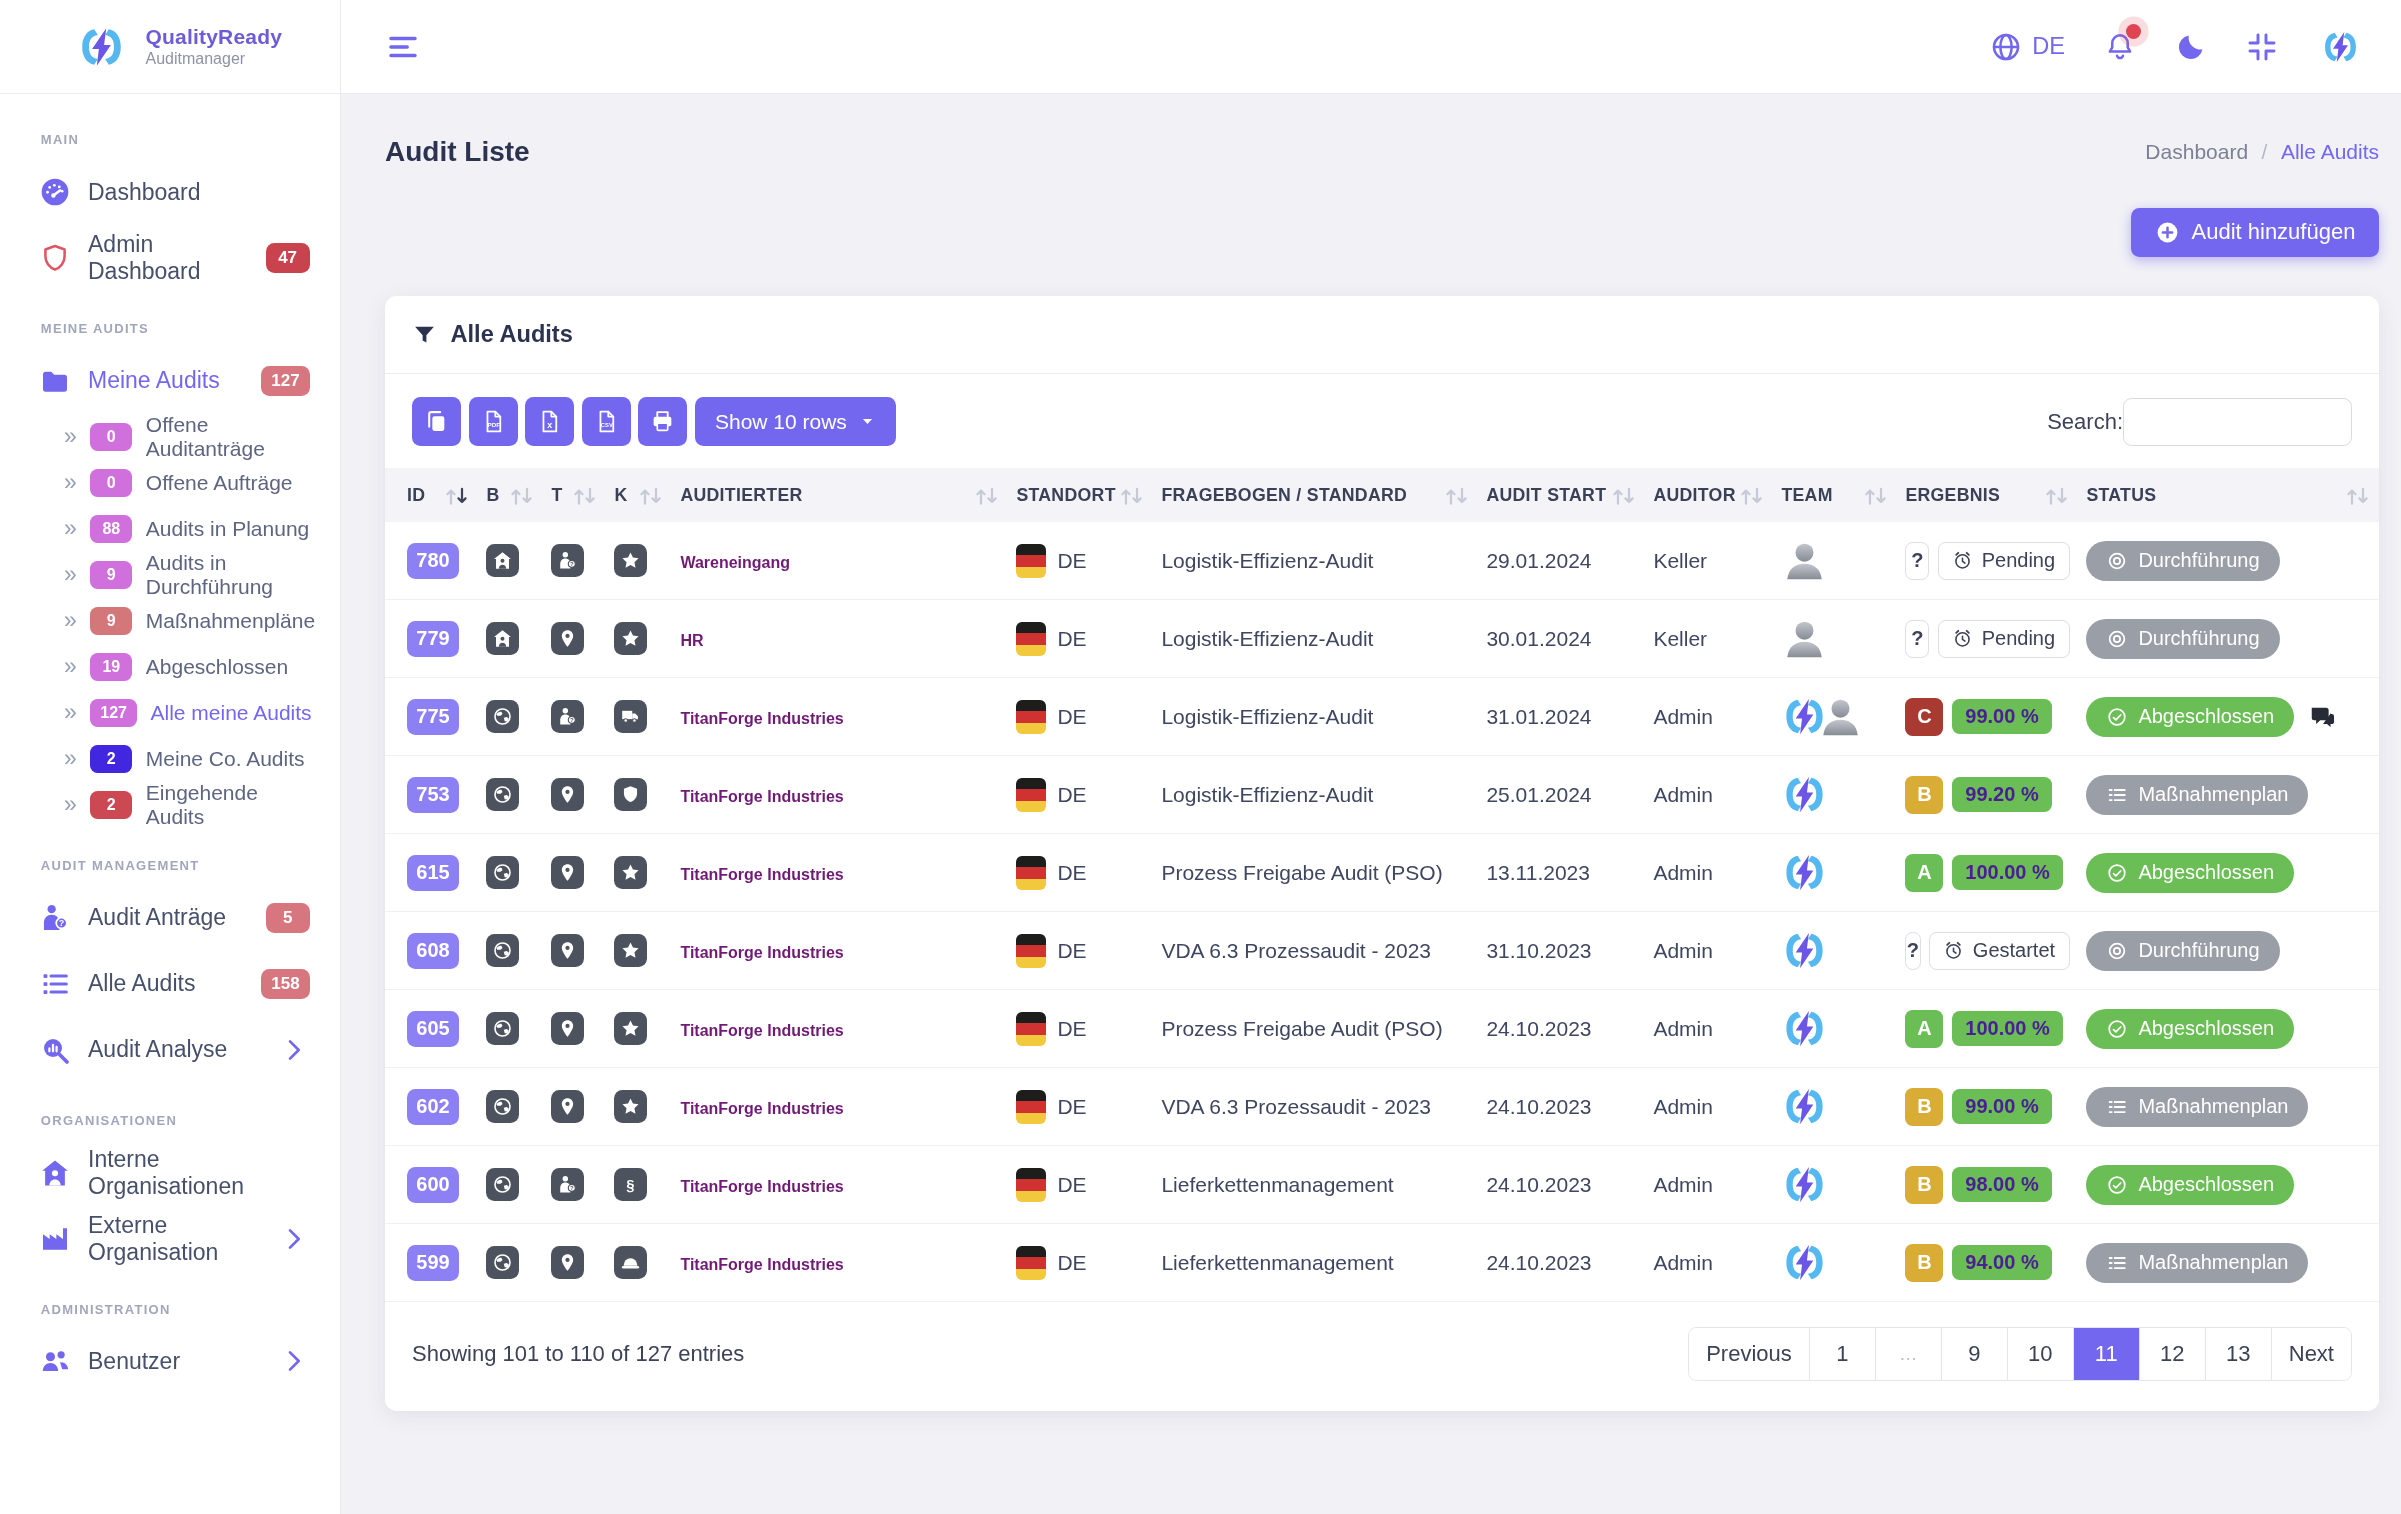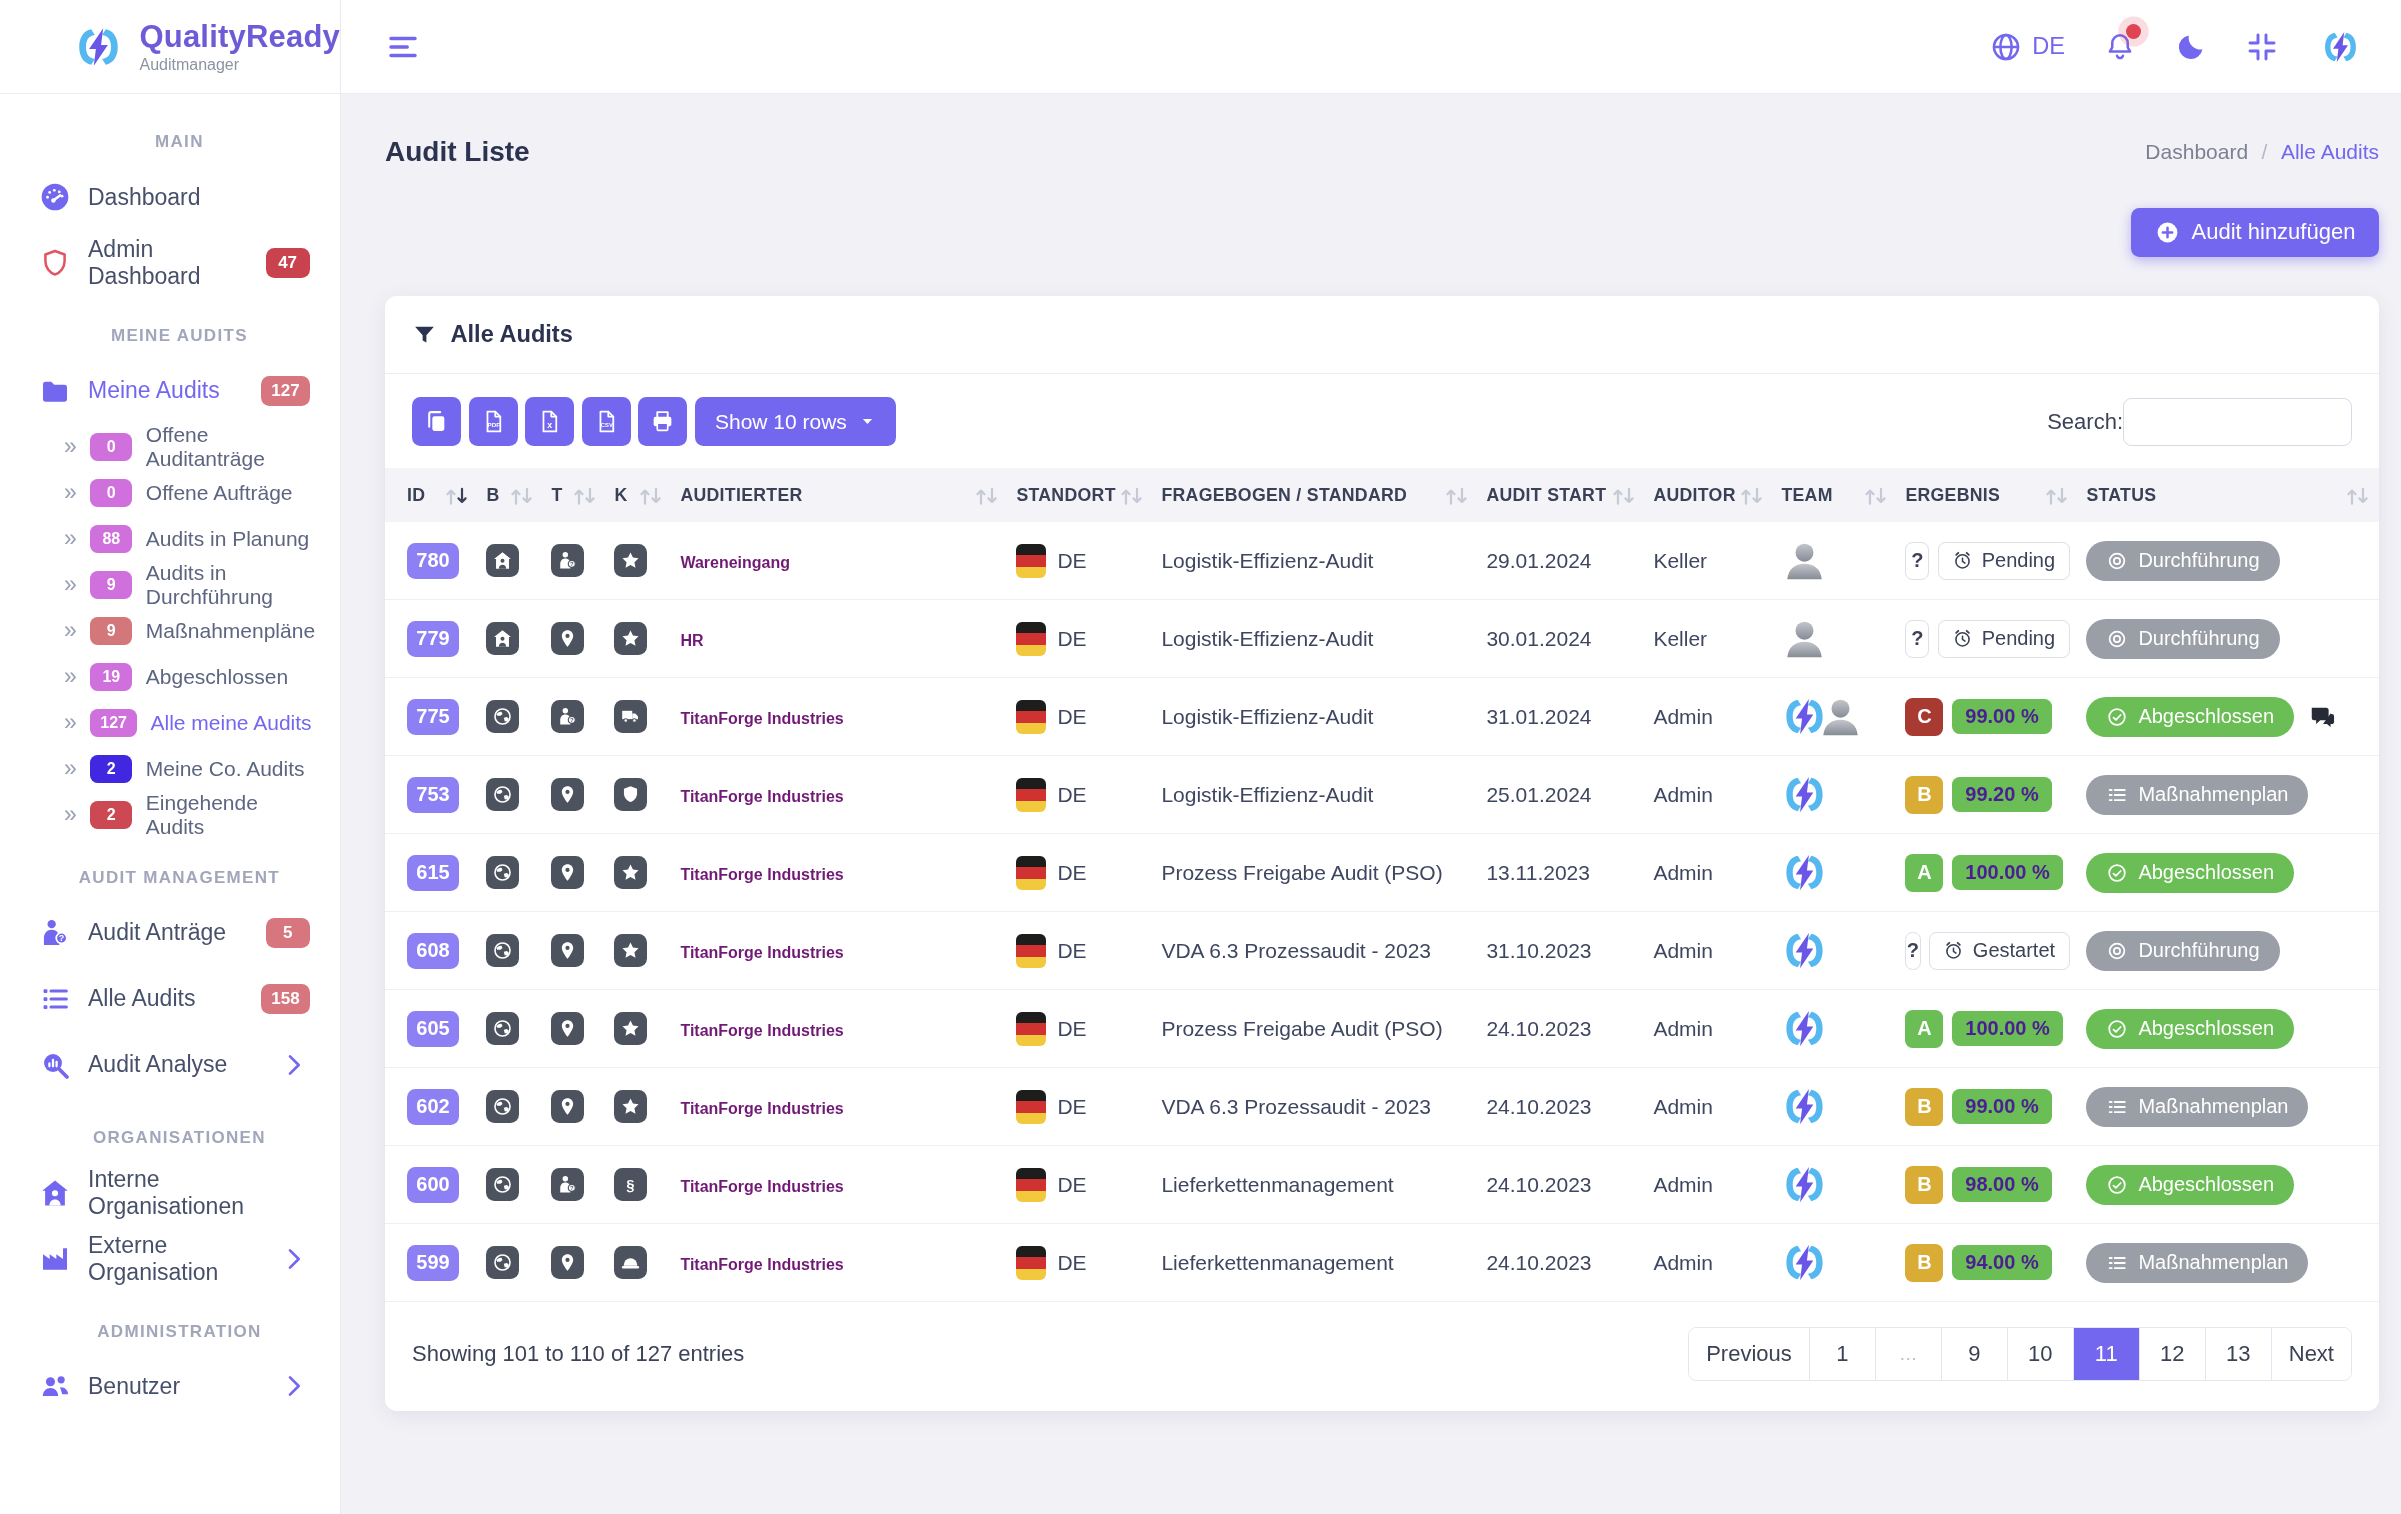--- a/index.html
+++ b/index.html
@@ -4,24 +4,24 @@
 <style>
   * { margin:0; padding:0; box-sizing:border-box; }
   html,body { width:2401px; height:1514px; overflow:hidden;
     font-family:"Liberation Sans", sans-serif; background:#f1f1f6; color:#3f4660; }
   .app { display:flex; width:100%; height:100%; }
 
   
   .sidebar { width:341px; flex:0 0 341px; background:#fff; border-right:0.8px solid #e9e9f0; overflow:hidden; }
   .brand { height:94px; display:flex; align-items:center; gap:13.5px; padding-left:71px; border-bottom:0.8px solid #ececf3; }
   .brand .logo-wrap { width:61px; height:50px; }
-  .brand-name { font-size:31px; font-weight:bold; color:#6d5bd8; letter-spacing:0.2px; }
+  .brand-name { font-size:21px; font-weight:bold; color:#6d5bd8; letter-spacing:0.2px; }
   .brand-sub { font-size:16px; color:#8d93a3; margin-top:1.7px; }
   .nav { padding:8.4px 22px 0 29px; }
-  .side-label { font-size:17px; font-weight:bold; letter-spacing:1.3px; color:#a2a6ba; margin:30px 0 11.8px 11.8px;text-align:center; }
+  .side-label { font-size:13px; font-weight:bold; letter-spacing:1.3px; color:#a2a6ba; margin:30px 0 11.8px 11.8px; }
   .side-item { height:66px; display:flex; align-items:center; gap:17px; padding:0 8.4px 0 10px; font-size:23px; color:#47506b; cursor:pointer; border-radius:8.4px; }
   .side-item .icon { width:32px; height:32px; flex:0 0 32px; display:flex; align-items:center; justify-content:center; color:#7367f0; }
   .side-item.c-red .icon { color:#e05563; }
   .side-item.active { color:#7367f0; }
   .badge { margin-left:auto; min-width:44px; height:30px; padding:8px 10px; border-radius:8.4px; display:flex; align-items:center; justify-content:center; color:#fff; font-size:17px; font-weight:bold; }
   .side-sub { height:46px; display:flex; align-items:center; gap:13.5px; padding-left:35px; font-size:21px; color:#5d6580; cursor:pointer; }
   .side-sub .guil { color:#98a0b4; font-size:23px; line-height:1; }
   .side-sub .badge { margin-left:0; min-width:42px; height:28px; font-size:16px; border-radius:7.6px; }
   .side-sub.active { color:#7367f0; }
   .chev { margin-left:auto; color:#6a7189; width:22px; height:22px; }

